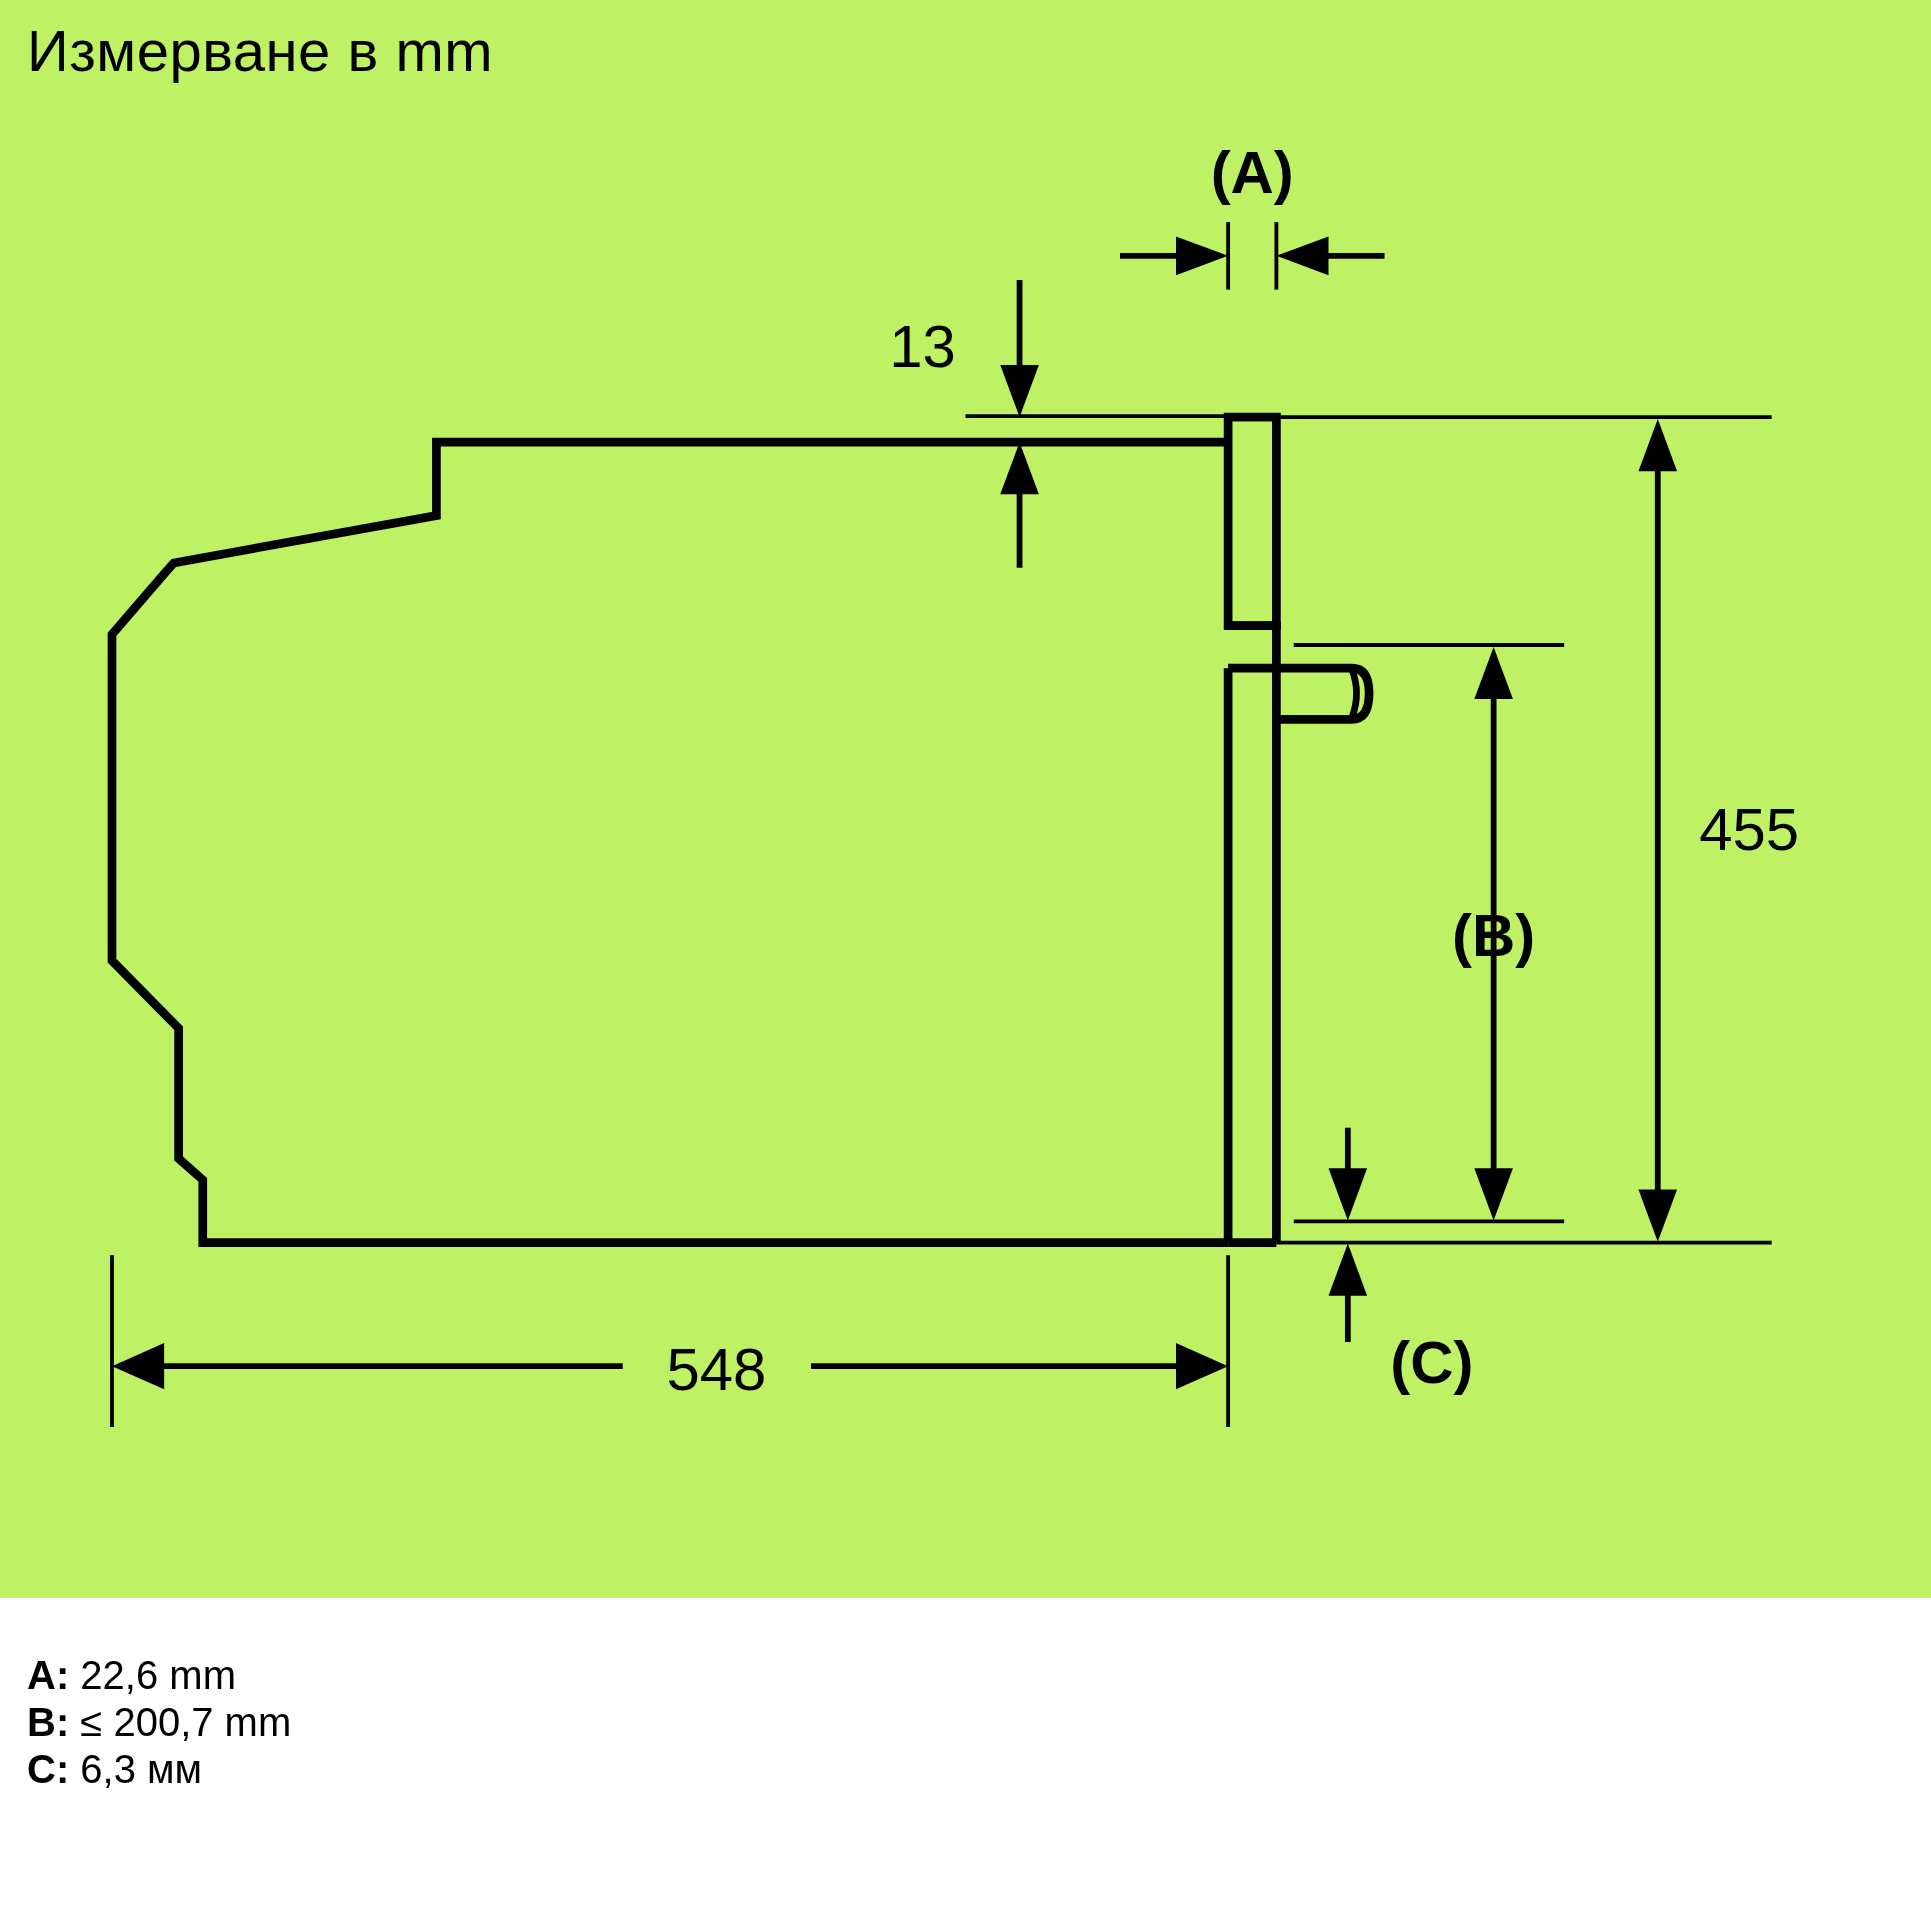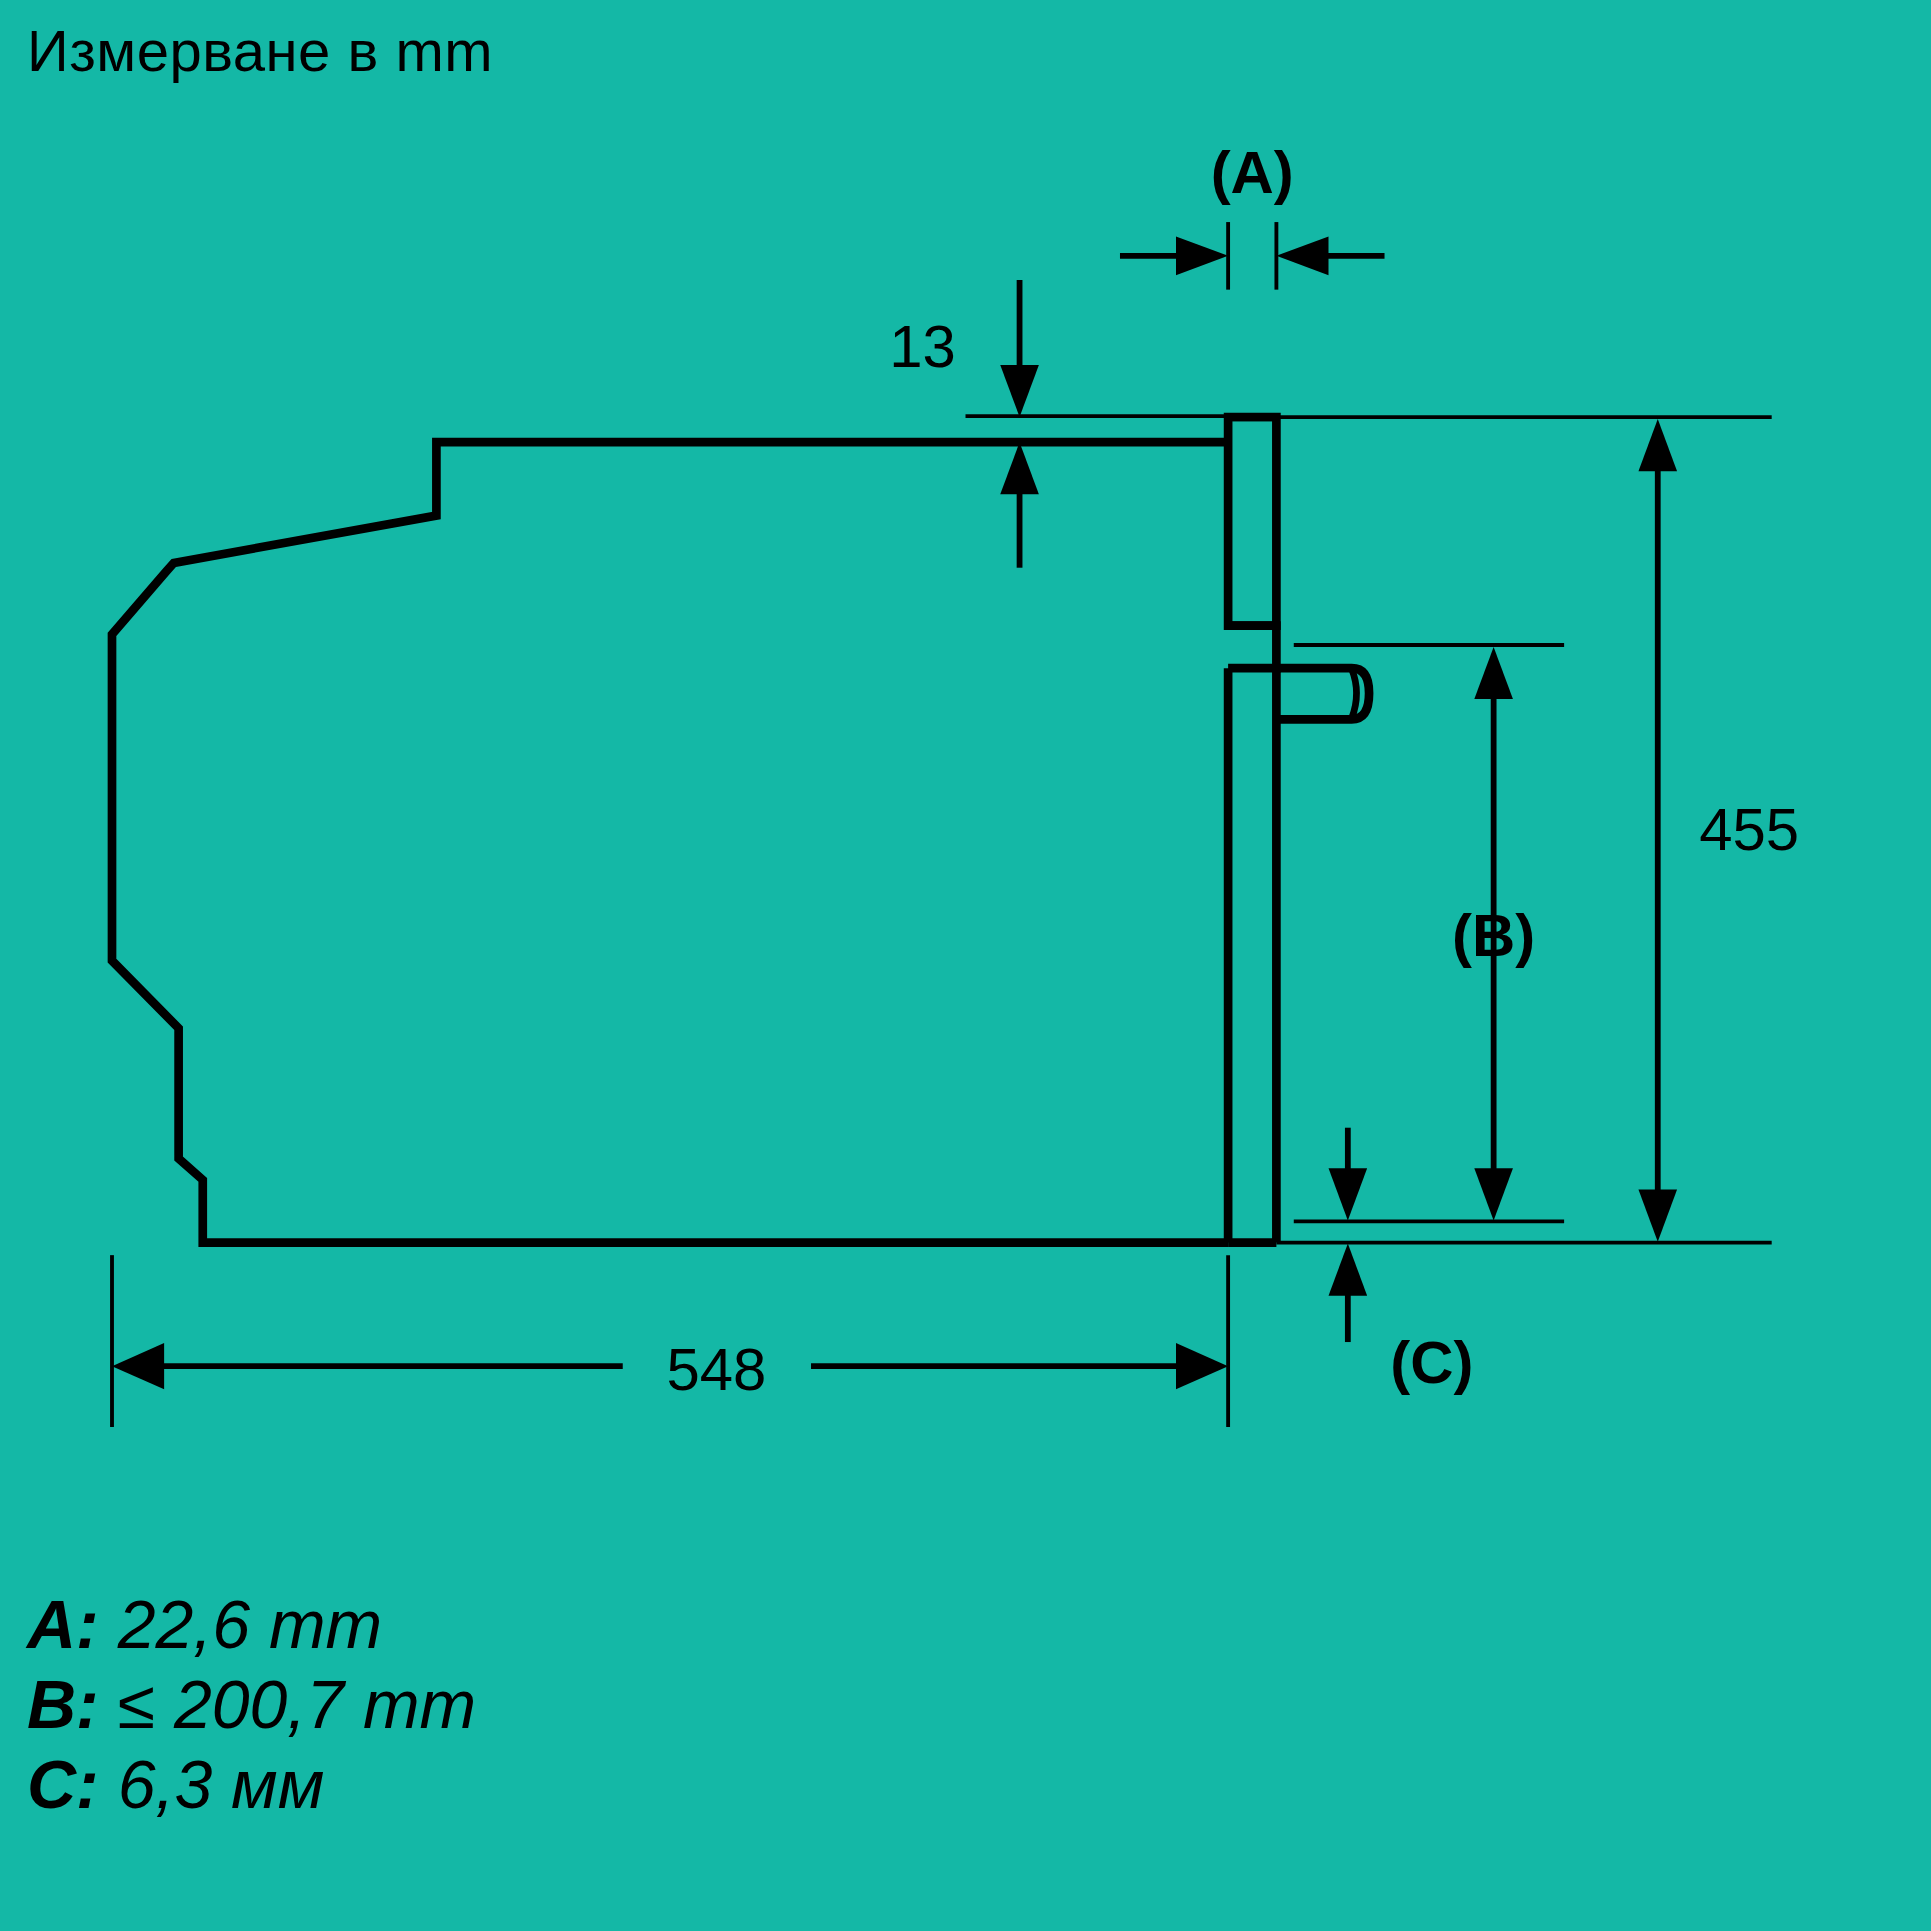--- a/index.html
+++ b/index.html
@@ -11,45 +11,44 @@
     width: 1931px;
     height: 1931px;
     font-family: "Liberation Sans", sans-serif;
     color: #000000;
     overflow: hidden;
     position: relative;
   }
   #page {
     position: relative;
     width: 1931px;
-    height: 1931px;
-    background: #14b8a6;
+    height: 1598px;
+    background: #bef264;
   }
   #title {
     position: absolute;
     left: 27px;
     top: 17.4px;
     font-size: 58px;
     font-weight: 400;
     letter-spacing: 0.5px;
     white-space: nowrap;
   }
   #drawing {
     position: absolute;
     left: 0;
     top: 0;
   }
   #legend {
     position: absolute;
     left: 27px;
-    top: 1584px;
-    font-size: 68px;
+    top: 1652px;
+    font-size: 40px;
     line-height: 1.18;
     white-space: nowrap;
-    font-style: italic;
   }
   .legend-row {
     display: block;
     white-space: nowrap;
   }
   .legend-key {
     font-weight: bold;
   }
   .legend-val {
     font-weight: 400;

